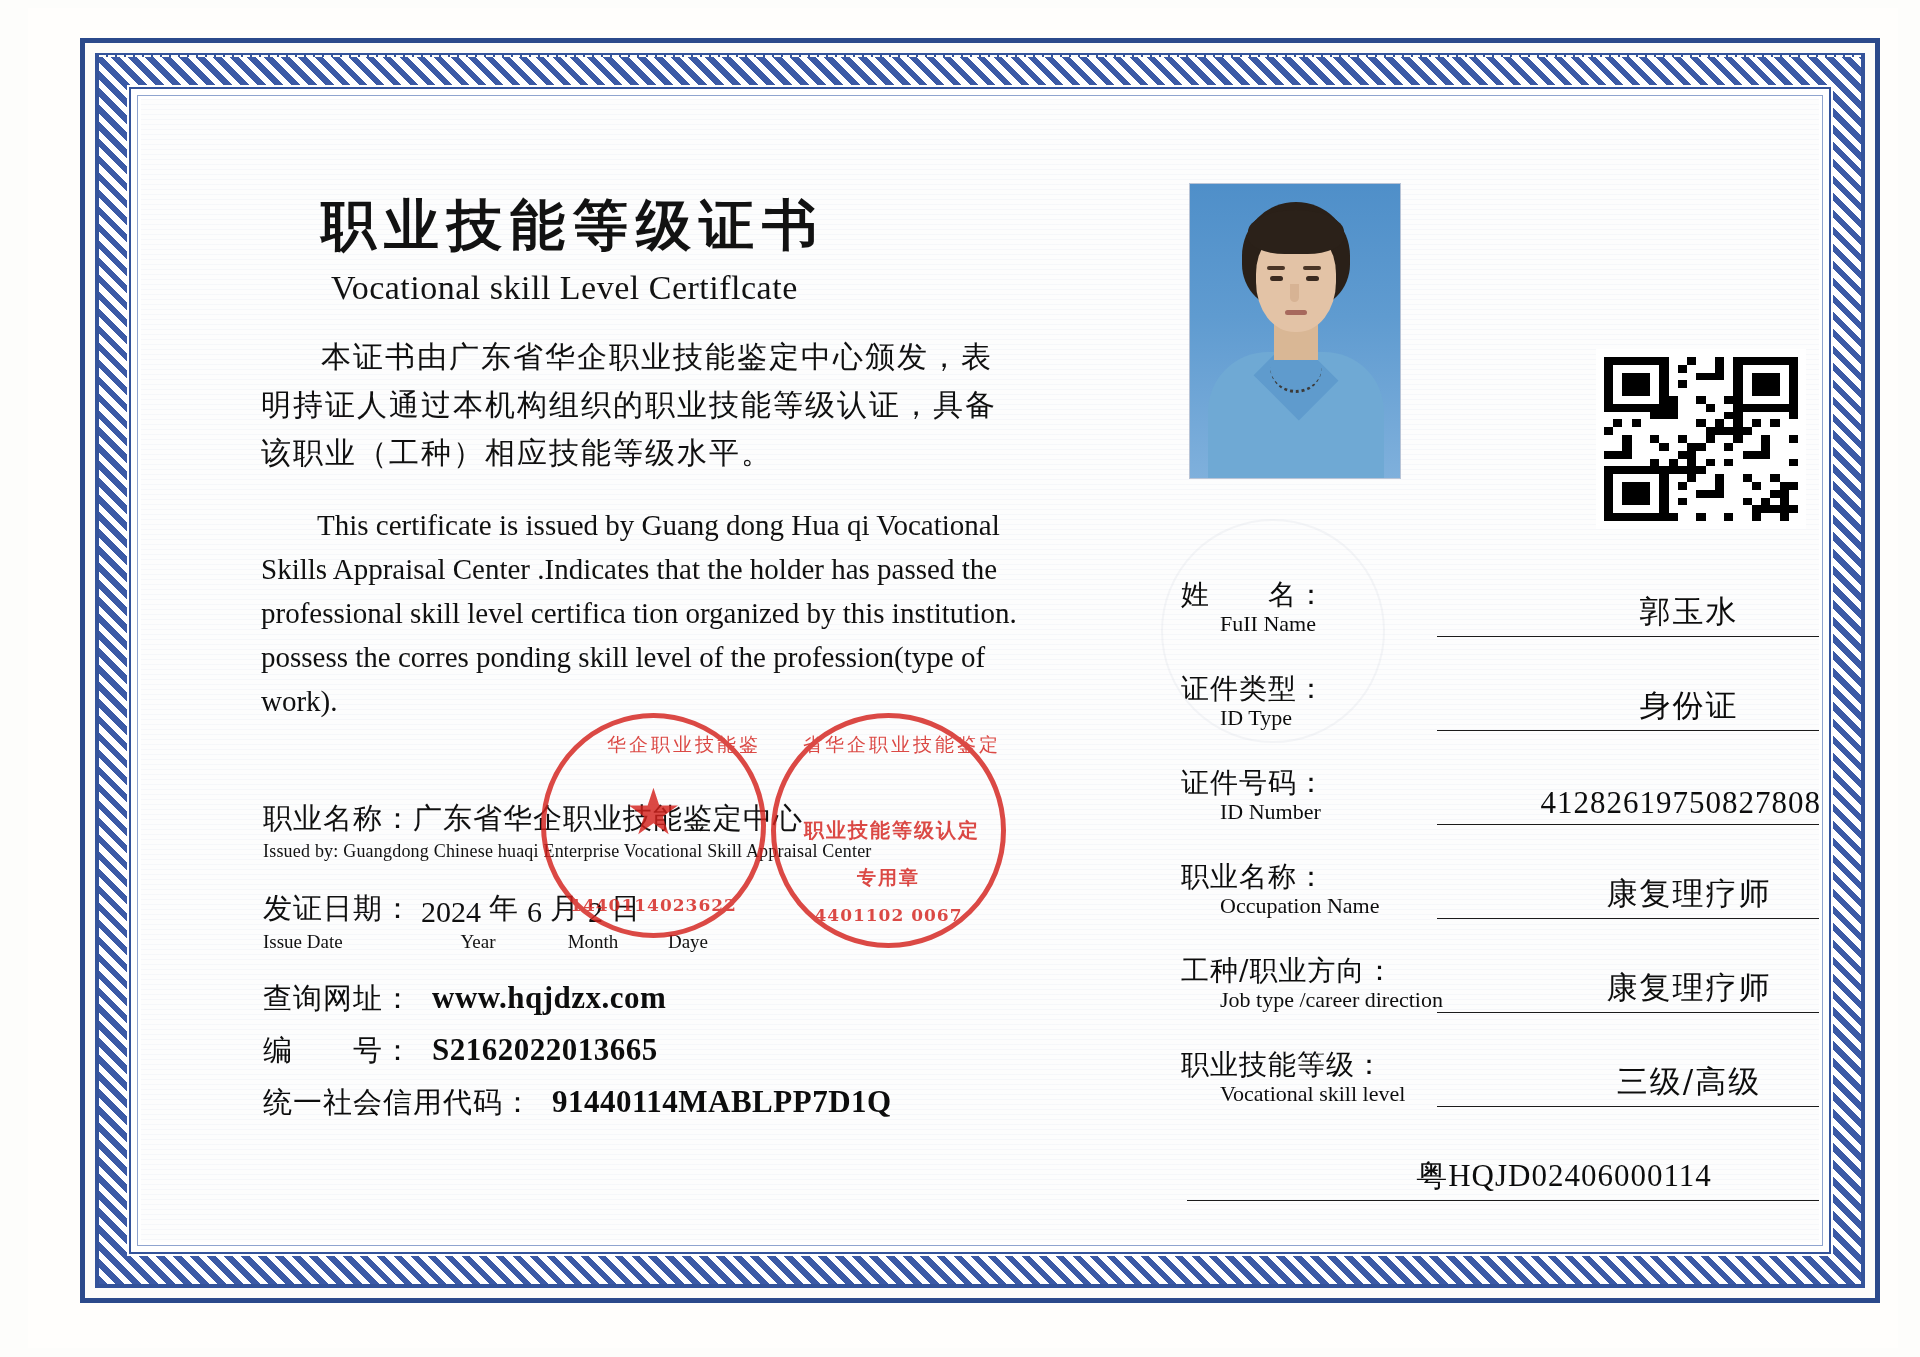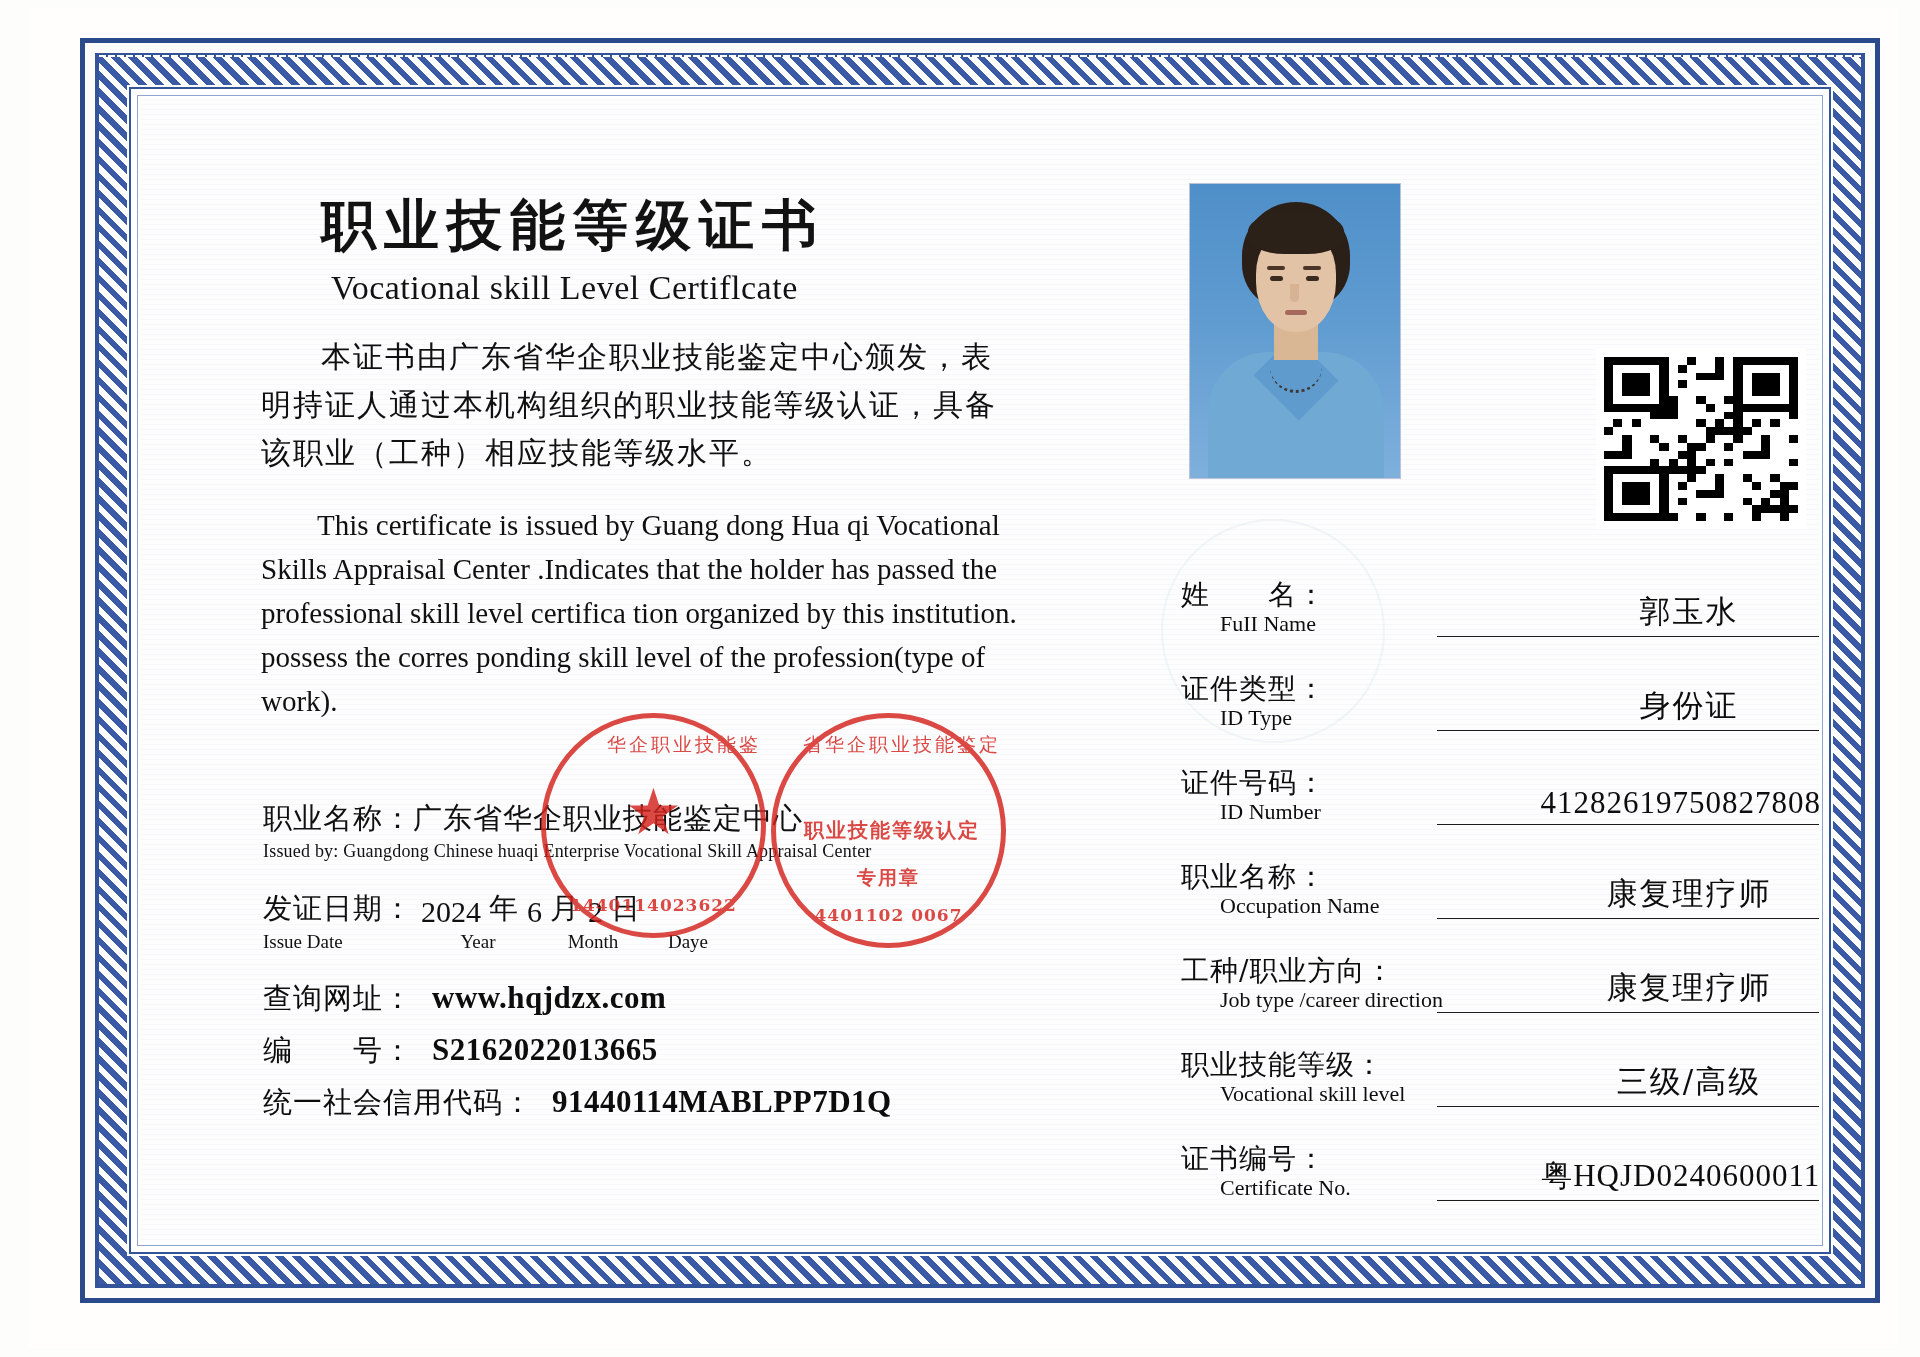--- a/index.html
+++ b/index.html
@@ -1047,24 +1047,20 @@
               <div class="field-value-wrap"><span class="fval-cn">康复理疗师</span></div>
             </div>
             <div class="field-row">
               <div class="field-labels">
                 <span class="flab-cn">职业技能等级：</span>
                 <span class="flab-en">Vocational skill level</span>
               </div>
               <div class="field-value-wrap"><span class="fval-cn">三级/高级</span></div>
             </div>
             <div class="field-row">
-              <div class="field-labels">
-                <span class="flab-cn">证书编号：</span>
-                <span class="flab-en">Certificate No.</span>
-              </div>
               <div class="field-value-wrap"><span class="fval-num">粤HQJD02406000114</span></div>
             </div>
           </div>
 
         <div class="seal seal-1">
           <div class="seal-arc">华企职业技能鉴</div>
           <div class="seal-star">★</div>
           <div class="seal-bottom">1440114023622</div>
         </div>
         <div class="seal seal-2">

